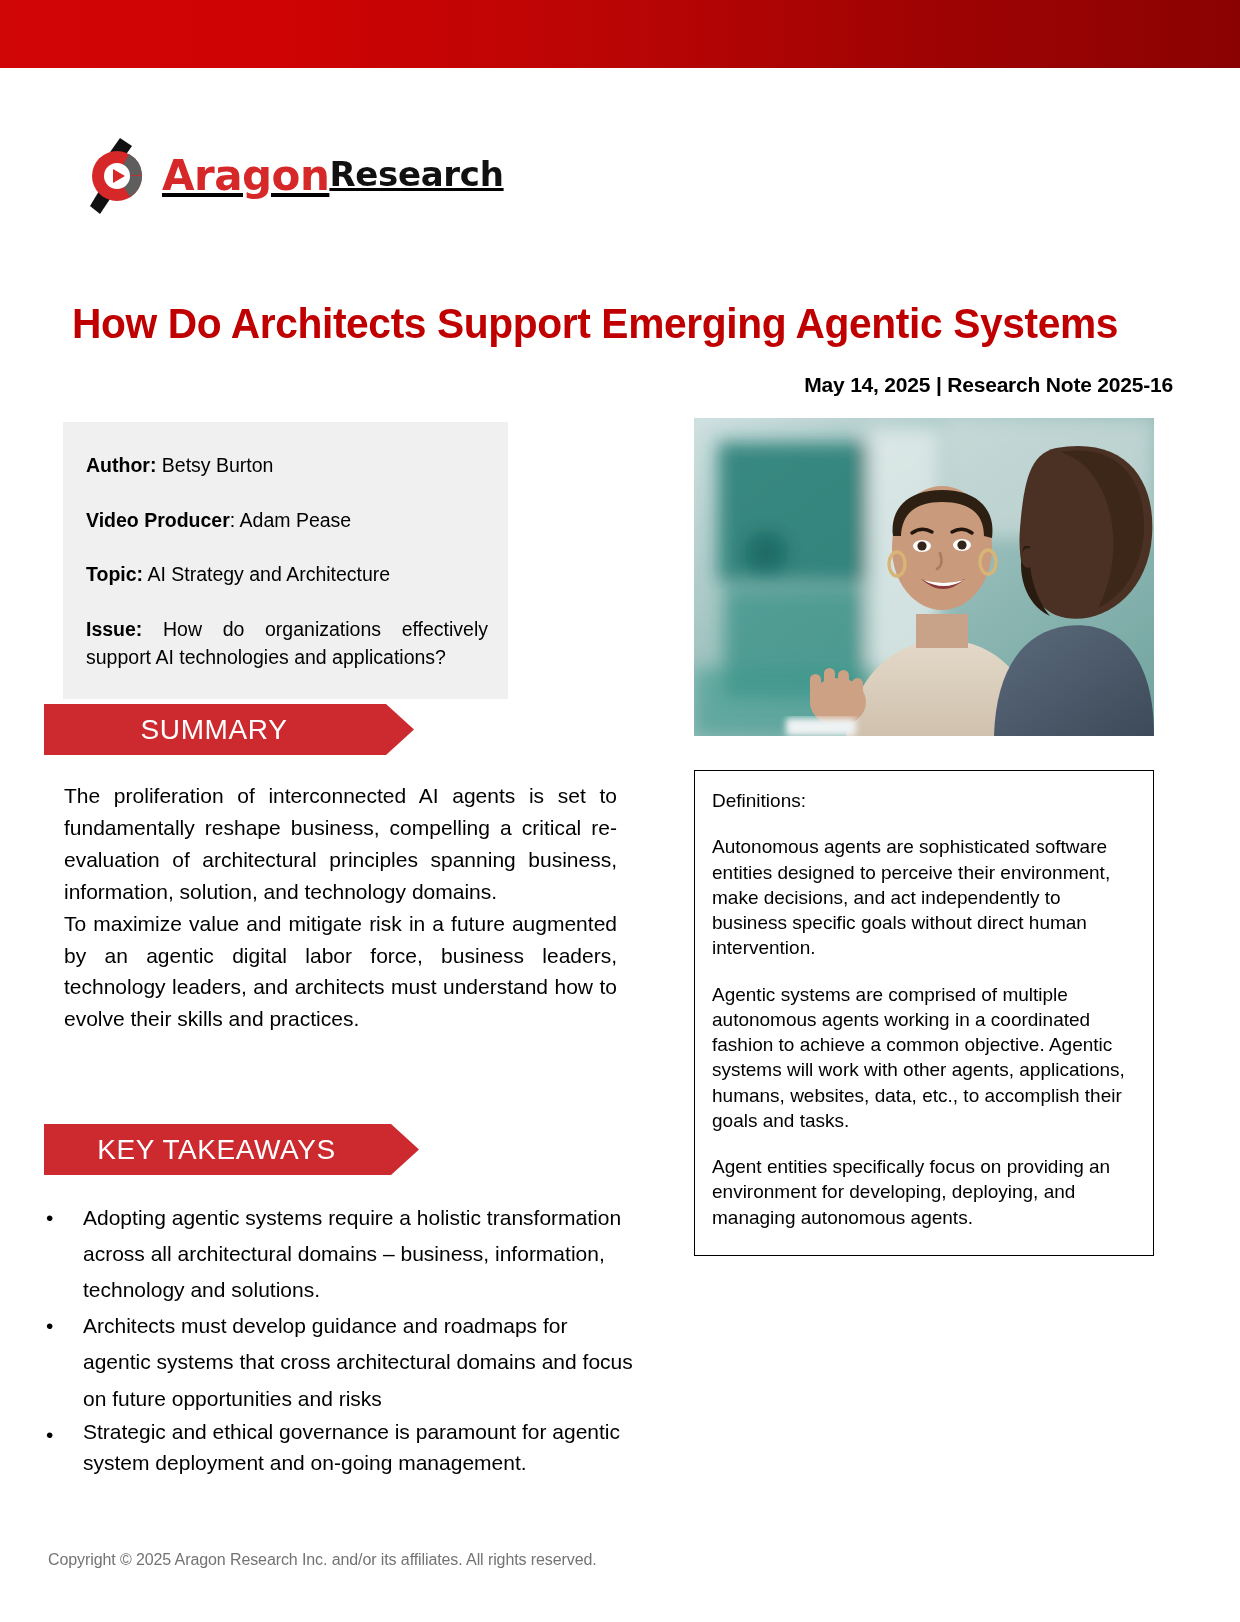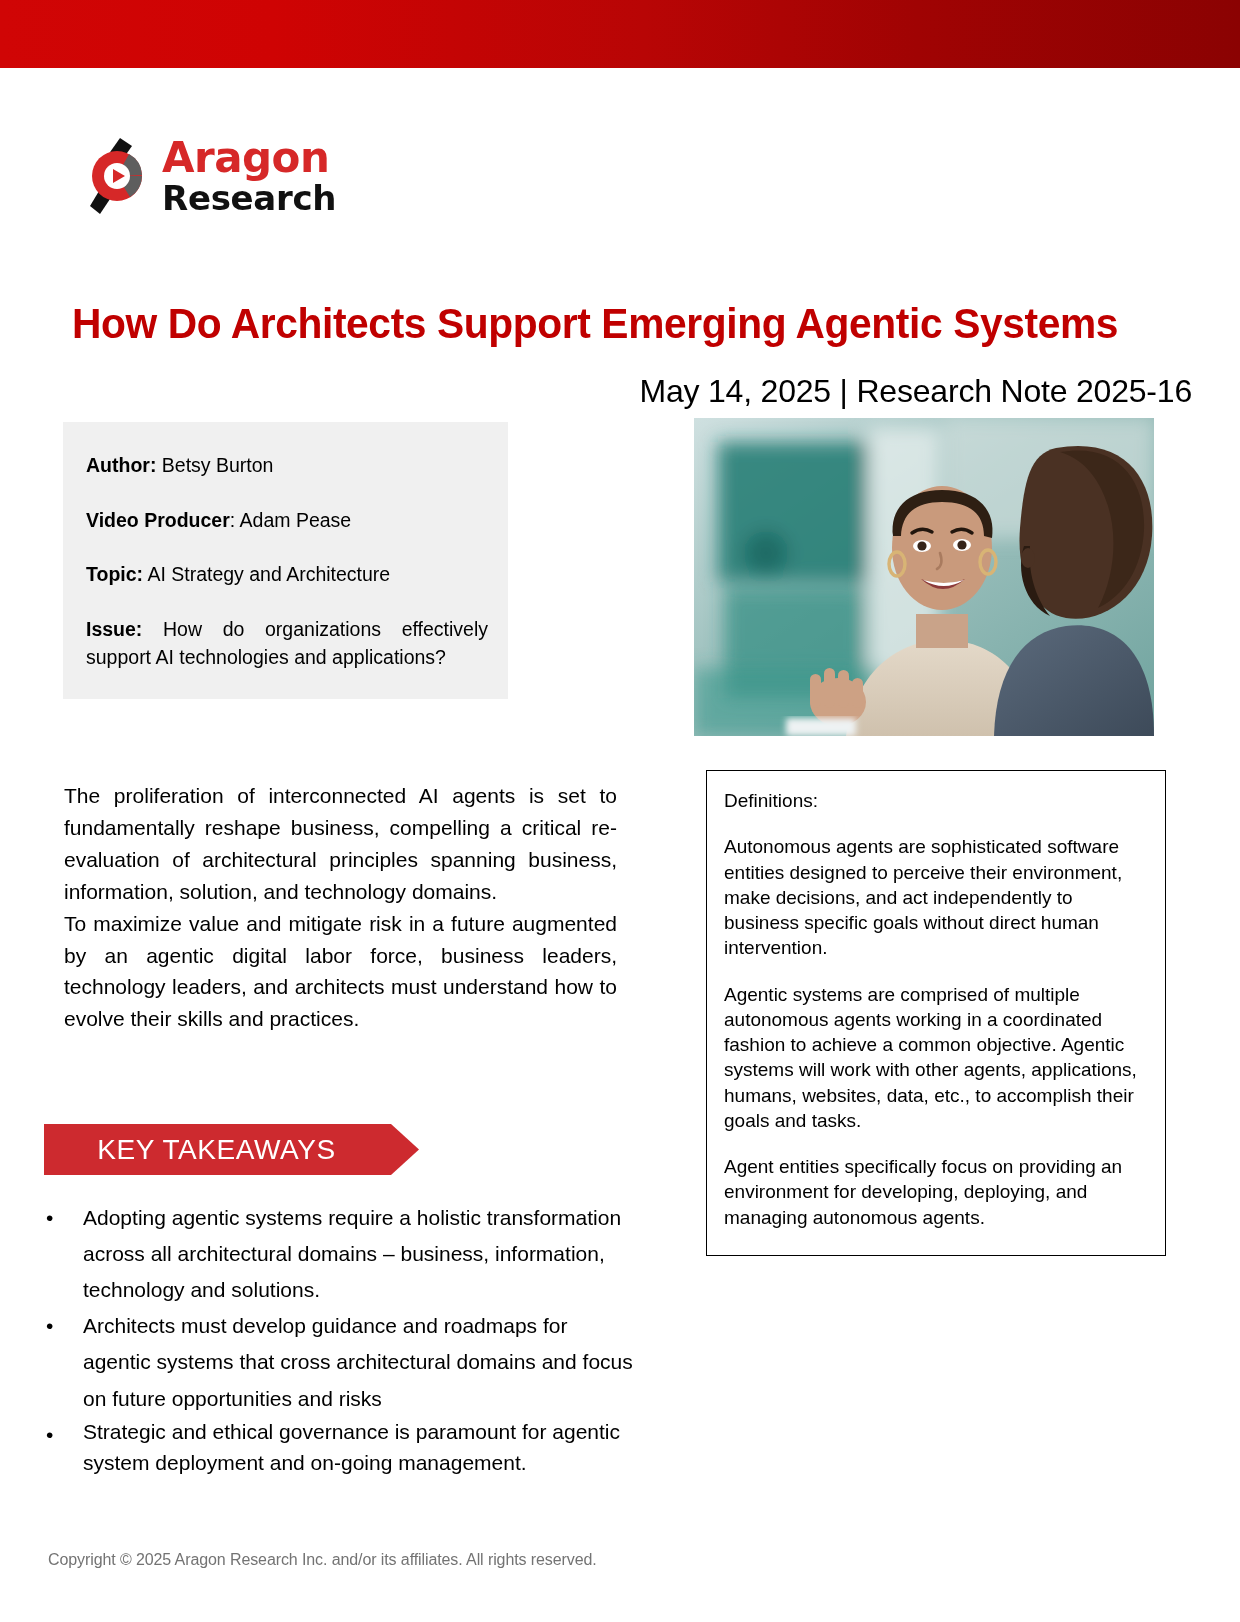--- a/index.html
+++ b/index.html
@@ -28,21 +28,21 @@
 
   
   .logo-wrap {
     position: absolute;
     left: 86px; top: 136px;
     display: flex;
     align-items: center;
     gap: 10px;
   }
   .logo-mark { width: 66px; height: 80px; display: block; }
-  .logo-words { display: flex; flex-direction: column; line-height: 1; }
+  .logo-words { display: flex; flex-direction: row; line-height: 1; text-decoration: underline; }
   .logo-aragon {
     font-family: "DejaVu Sans", sans-serif;
     font-size: 42px;
     font-weight: 700;
     color: #d62828;
     letter-spacing: -0.5px;
   }
   .logo-research {
     font-family: "DejaVu Sans", sans-serif;
     font-size: 34px;
@@ -61,23 +61,23 @@
     font-size: 42px;
     font-weight: bold;
     color: #c00000;
     letter-spacing: -0.4px;
     line-height: 1.15;
     transform: scaleX(0.97);
     transform-origin: left center;
   }
   .doc-meta {
     position: absolute;
-    right: 48px; top: 373px;
-    font-size: 32px;
-    font-weight: normal;
+    right: 67px; top: 373px;
+    font-size: 21px;
+    font-weight: bold;
     color: #000;
     letter-spacing: -0.2px;
   }
 
   
   .info-box {
     position: absolute;
     left: 63px; top: 422px;
     width: 445px;
     padding: 30px 20px 28px 23px;
@@ -165,21 +165,20 @@
   
   .definitions {
     position: absolute;
     left: 694px; top: 770px;
     width: 460px; height: 486px;
     border: 1.5px solid #000;
     padding: 17px 16px 14px 17px;
     font-size: 19px;
     line-height: 1.33;
     color: #000;
-    margin-left: 12px;
   }
   .definitions .dp { margin: 0 0 21px 0; }
   .definitions .dp:last-child { margin-bottom: 0; }
   .definitions b { font-weight: normal; text-align: center; }
 
   
   .footer {
     position: absolute;
     left: 48px; top: 1551px;
     font-size: 16px;
@@ -229,20 +228,23 @@
       <b>Video Producer</b><span>: Adam Pease</span>
     </div>
     <div class="info-row">
       <b>Topic:</b><span> AI Strategy and Architecture</span>
     </div>
     <div class="info-row info-issue">
       <b>Issue:</b><span>  How do organizations effectively support AI technologies and applications?</span>
     </div>
   </div>
 
+  <div class="banner banner-summary">
+    <span>SUMMARY</span>
+  </div>
 
   <div class="summary-text">
     <p>The proliferation of interconnected AI agents is set to fundamentally reshape business, compelling a critical re-evaluation of architectural principles spanning business, information, solution, and technology domains.</p>
     <p>To maximize value and mitigate risk in a future augmented by an agentic digital labor force, business leaders, technology leaders, and architects must understand how to evolve their skills and practices.</p>
   </div>
 
   <div class="banner banner-takeaways">
     <span>KEY TAKEAWAYS</span>
   </div>
 

